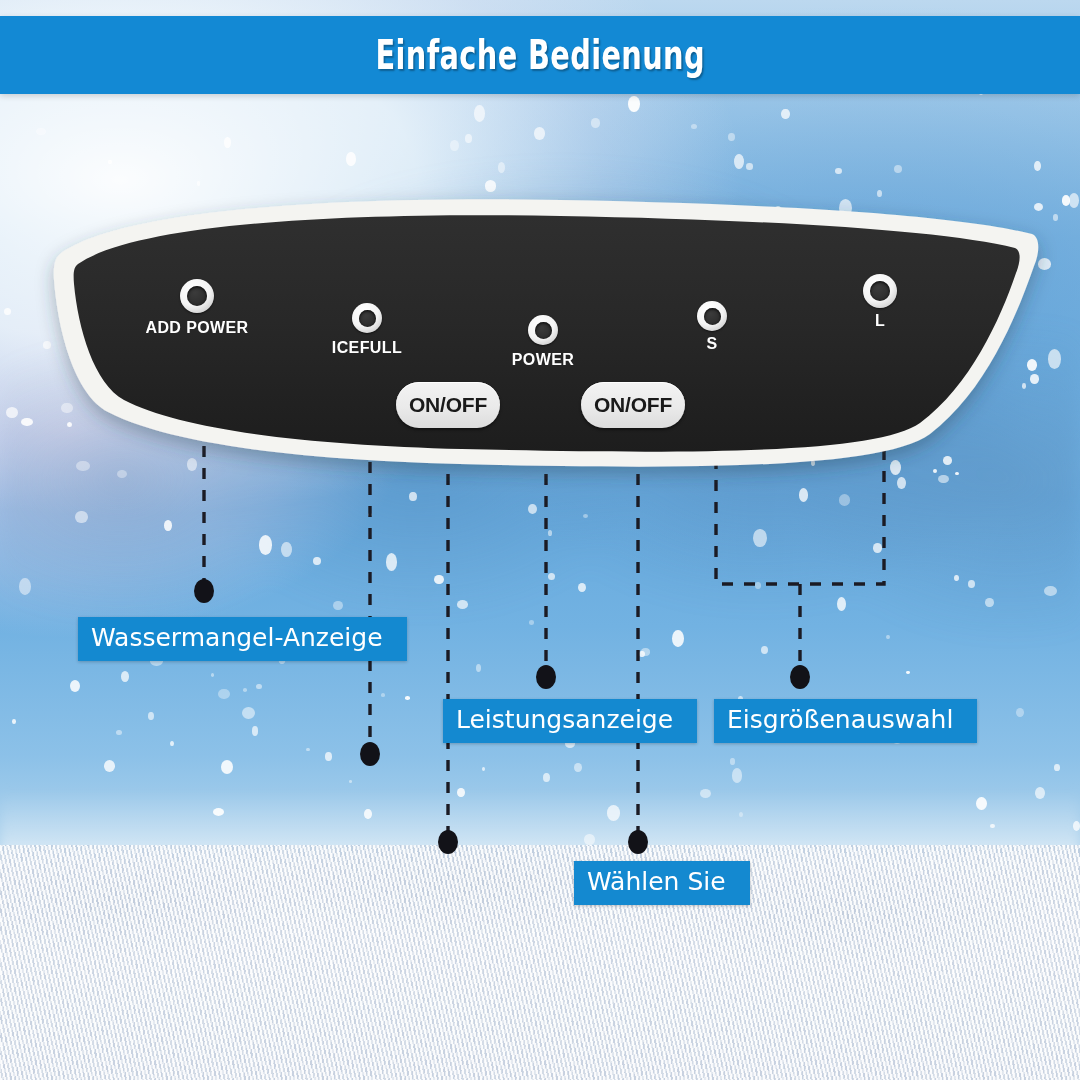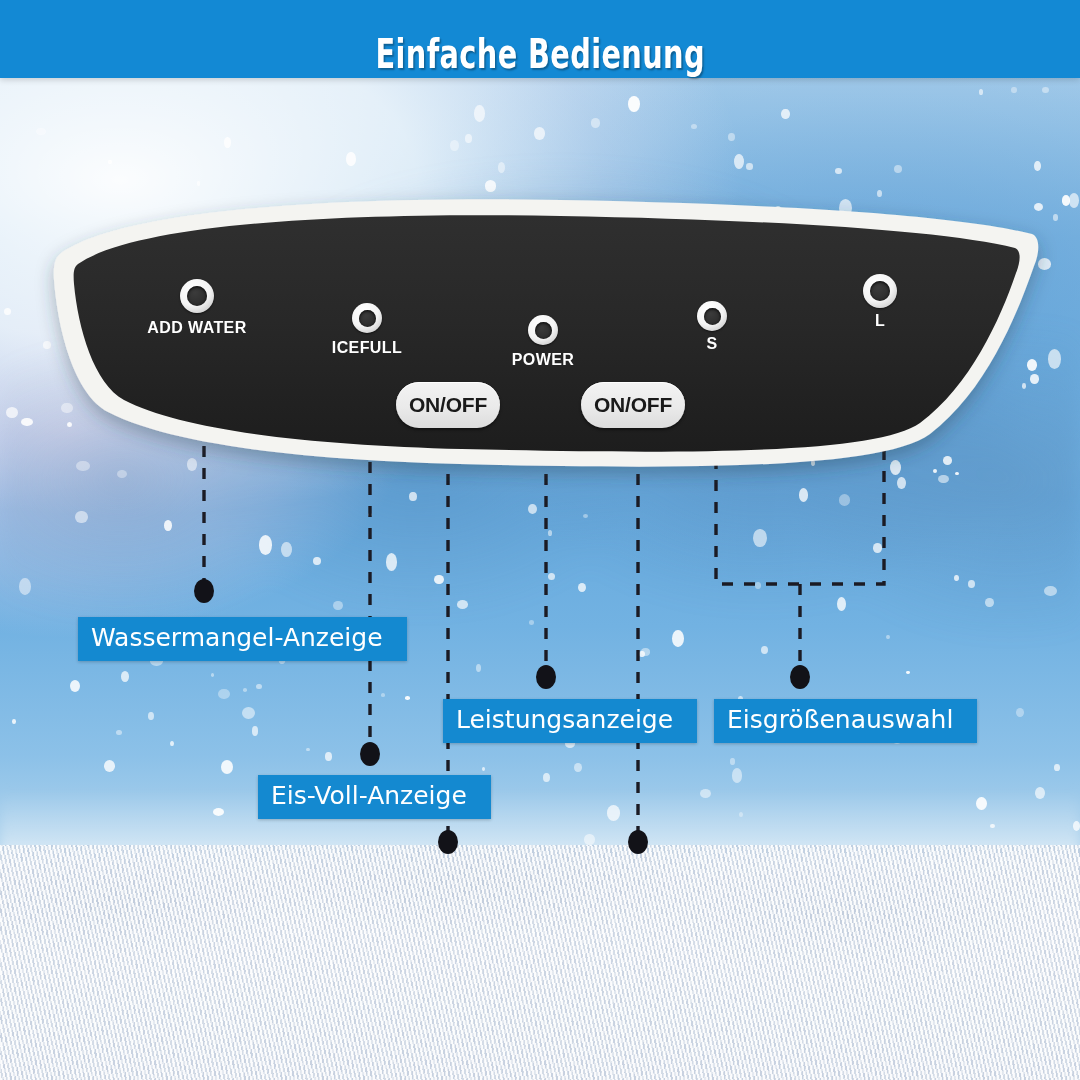--- a/index.html
+++ b/index.html
@@ -53,24 +53,24 @@
   }
   .bg-snowtop{
     position:absolute;left:0;bottom:200px;width:1080px;height:90px;
     background:linear-gradient(180deg, rgba(255,255,255,0) 0%, rgba(255,255,255,.35) 55%, rgba(255,255,255,.85) 100%);
     filter:blur(6px);
   }
   .flake{position:absolute;background:#fff;border-radius:50%;filter:blur(.6px);}
 
   
   .header{
-    position:absolute;left:0;top:0;width:1080px;height:78px;
+    position:absolute;left:0;top:16px;width:1080px;height:78px;
     background:#1389d4;
     box-shadow:0 2px 6px rgba(0,0,0,.16);
-    display:flex;align-items:flex-end;justify-content:center;
+    display:flex;align-items:center;justify-content:center;
     z-index:40;
   }
   .header-title{
     color:#fff;
     font-family:"DejaVu Sans Condensed","Liberation Sans Narrow","Liberation Sans",sans-serif;
     font-weight:bold;font-size:41px;letter-spacing:.5px;
     transform:scaleX(.78);transform-origin:center;
     white-space:nowrap;
     text-shadow:2px 2px 2px rgba(0,0,0,.30);
   }
@@ -368,21 +368,21 @@
                C 878 453, 700 455, 462 449
                C 306 445, 182 430, 124 400
                C 94 384, 78 328, 74 284
                C 73 272, 74 267, 78 264 Z" fill="url(#panelFace)"></path>
     </svg>
 
     <div class="led" style="left:180px;top:279px;">
       <div class="led-ring" style="width:34px;height:34px;">
         <div class="led-core" style="width:20px;height:20px;"></div>
       </div>
-      <div class="led-label" style="top:40px;">ADD WATER</div>
+      <div class="led-label" style="top:40px;">ADD POWER</div>
     </div>
 
     <div class="led" style="left:352px;top:303px;">
       <div class="led-ring" style="width:30px;height:30px;">
         <div class="led-core" style="width:17px;height:17px;"></div>
       </div>
       <div class="led-label" style="top:36px;">ICEFULL</div>
     </div>
 
     <div class="led" style="left:528px;top:315px;text-align:right;">
@@ -404,17 +404,17 @@
         <div class="led-core" style="width:20px;height:20px;"></div>
       </div>
       <div class="led-label" style="top:38px;">L</div>
     </div>
 
     <div class="btn-onoff" style="left:396px;top:382px;">ON/OFF</div>
     <div class="btn-onoff" style="left:581px;top:382px;">ON/OFF</div>
   </div>
 
   <div class="callout" style="left:78px;top:617px;">Wassermangel-Anzeige</div>
-  <div class="callout" style="left:258px;top:775px;">Eis-Voll-Anzeige</div>
   <div class="callout" style="left:714px;top:699px;">Eisgrößenauswahl</div>
   <div class="callout" style="left:443px;top:699px;">Leistungsanzeige</div>
+  <div class="callout" style="left:574px;top:861px;">Wählen Sie</div>
 
 </div>
 
 </body></html>

